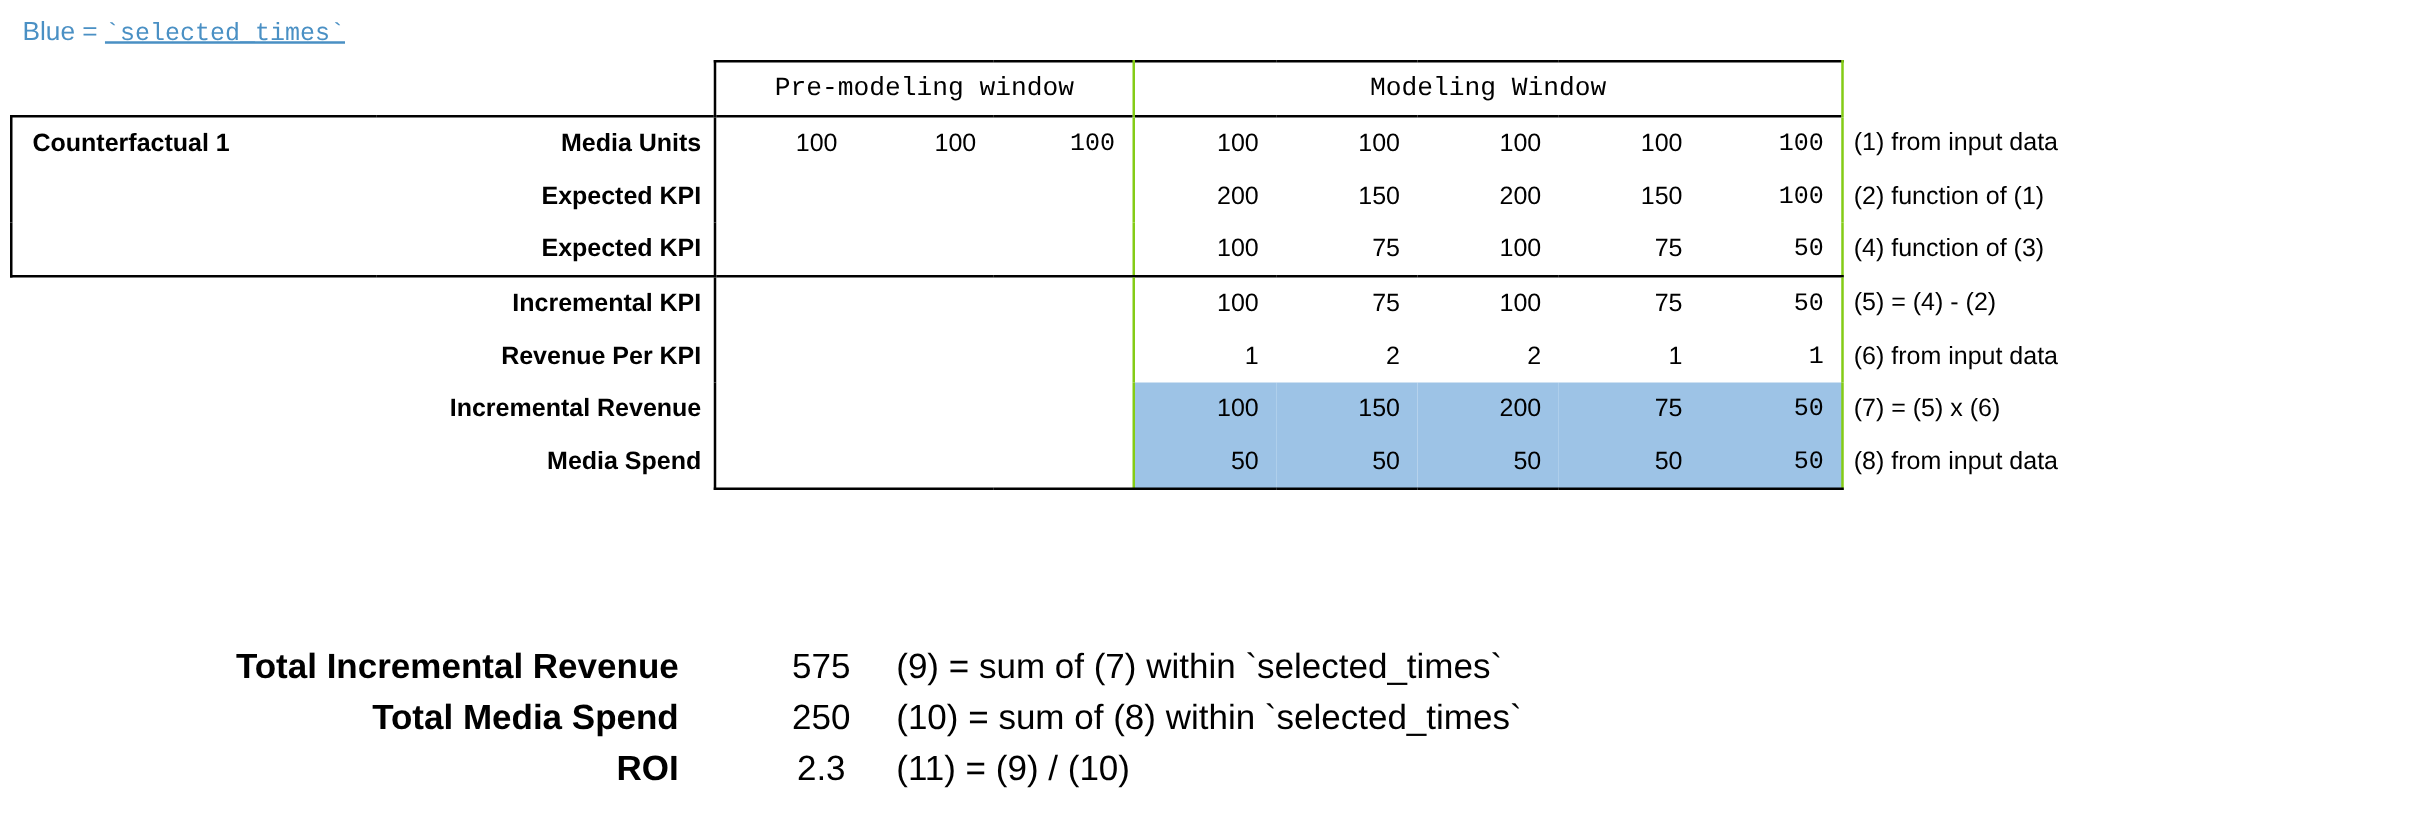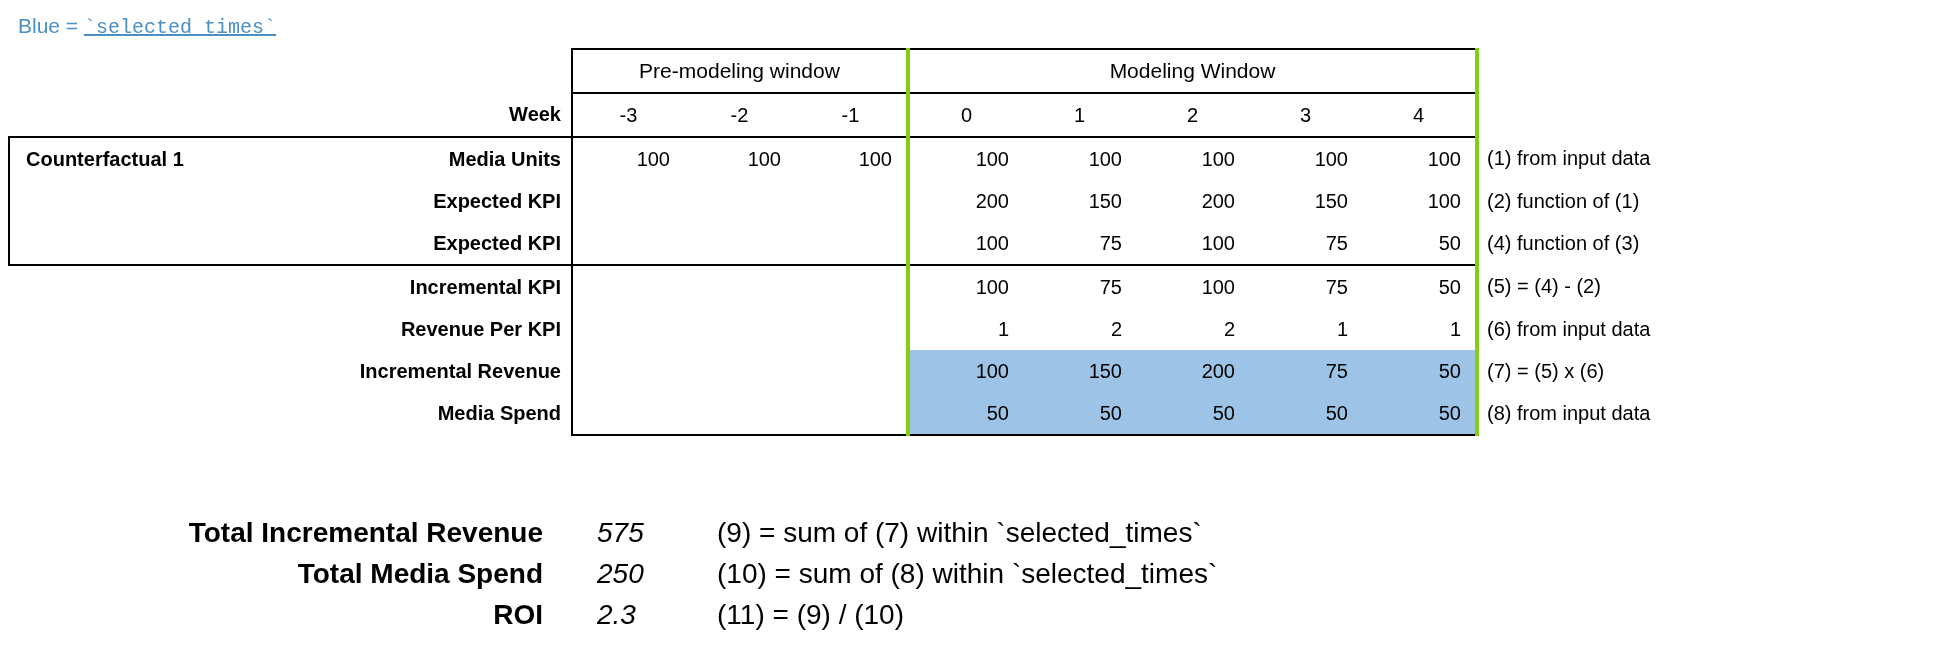--- a/index.html
+++ b/index.html
@@ -78,21 +78,21 @@
     text-align: left;
     padding-left: 8px !important;
     white-space: nowrap;
   }
   .note-bold { font-weight: bold; }
 
   
   .bt { border-top: 2px solid #000; }
   .bb { border-bottom: 2px solid #000; }
   .bl { border-left: 2px solid #000; }
-  .br { border-right: 4px solid #84cc16; }
+  .br { border-right: 2px solid #84cc16; font-family: Liberation Mono, monospace; }
 
   .blue { background: #9dc3e6; }
 
   .hdr-span {
     text-align: center;
     font-size: 21px;
     height: 38px;
   }
 
   
@@ -108,25 +108,24 @@
   }
   table.sum td { padding: 0; height: 41px; vertical-align: middle; }
   .sum-lbl {
     font-weight: bold;
     text-align: right;
     width: 535px;
     padding-right: 10px !important;
     white-space: nowrap;
   }
   .sum-val {
-    text-align: left;
+    text-align: center;
     width: 120px;
     padding-left: 44px !important;
     white-space: nowrap;
-    font-style: italic;
   }
   .sum-note {
     text-align: left;
     white-space: nowrap;
   }
 </style>
 </head>
 <body>
 
 <div class="legend">
@@ -138,33 +137,20 @@
     <tbody>
 
       <tr>
         <td class="c-rowlabel-a"></td>
         <td class="c-rowlabel-b"></td>
         <td class="hdr-span bt bl br" colspan="3">Pre-modeling window</td>
         <td class="hdr-span bt br" colspan="5">Modeling Window</td>
         <td class="c-note"></td>
       </tr>
 
-      <tr>
-        <td class="c-rowlabel-a"></td>
-        <td class="c-rowlabel-b lbl-bold">Week</td>
-        <td class="c-pre ctr bt bl">-3</td>
-        <td class="c-pre ctr bt">-2</td>
-        <td class="c-pre ctr bt br">-1</td>
-        <td class="c-mod ctr bt">0</td>
-        <td class="c-mod ctr bt">1</td>
-        <td class="c-mod ctr bt">2</td>
-        <td class="c-mod ctr bt">3</td>
-        <td class="c-mod ctr bt br">4</td>
-        <td class="c-note"></td>
-      </tr>
 
       <tr>
         <td class="c-rowlabel-a lbl-left bt bl">Counterfactual 1</td>
         <td class="c-rowlabel-b lbl-bold bt">Media Units</td>
         <td class="c-pre num bt bl">100</td>
         <td class="c-pre num bt">100</td>
         <td class="c-pre num bt br">100</td>
         <td class="c-mod num bt">100</td>
         <td class="c-mod num bt">100</td>
         <td class="c-mod num bt">100</td>

